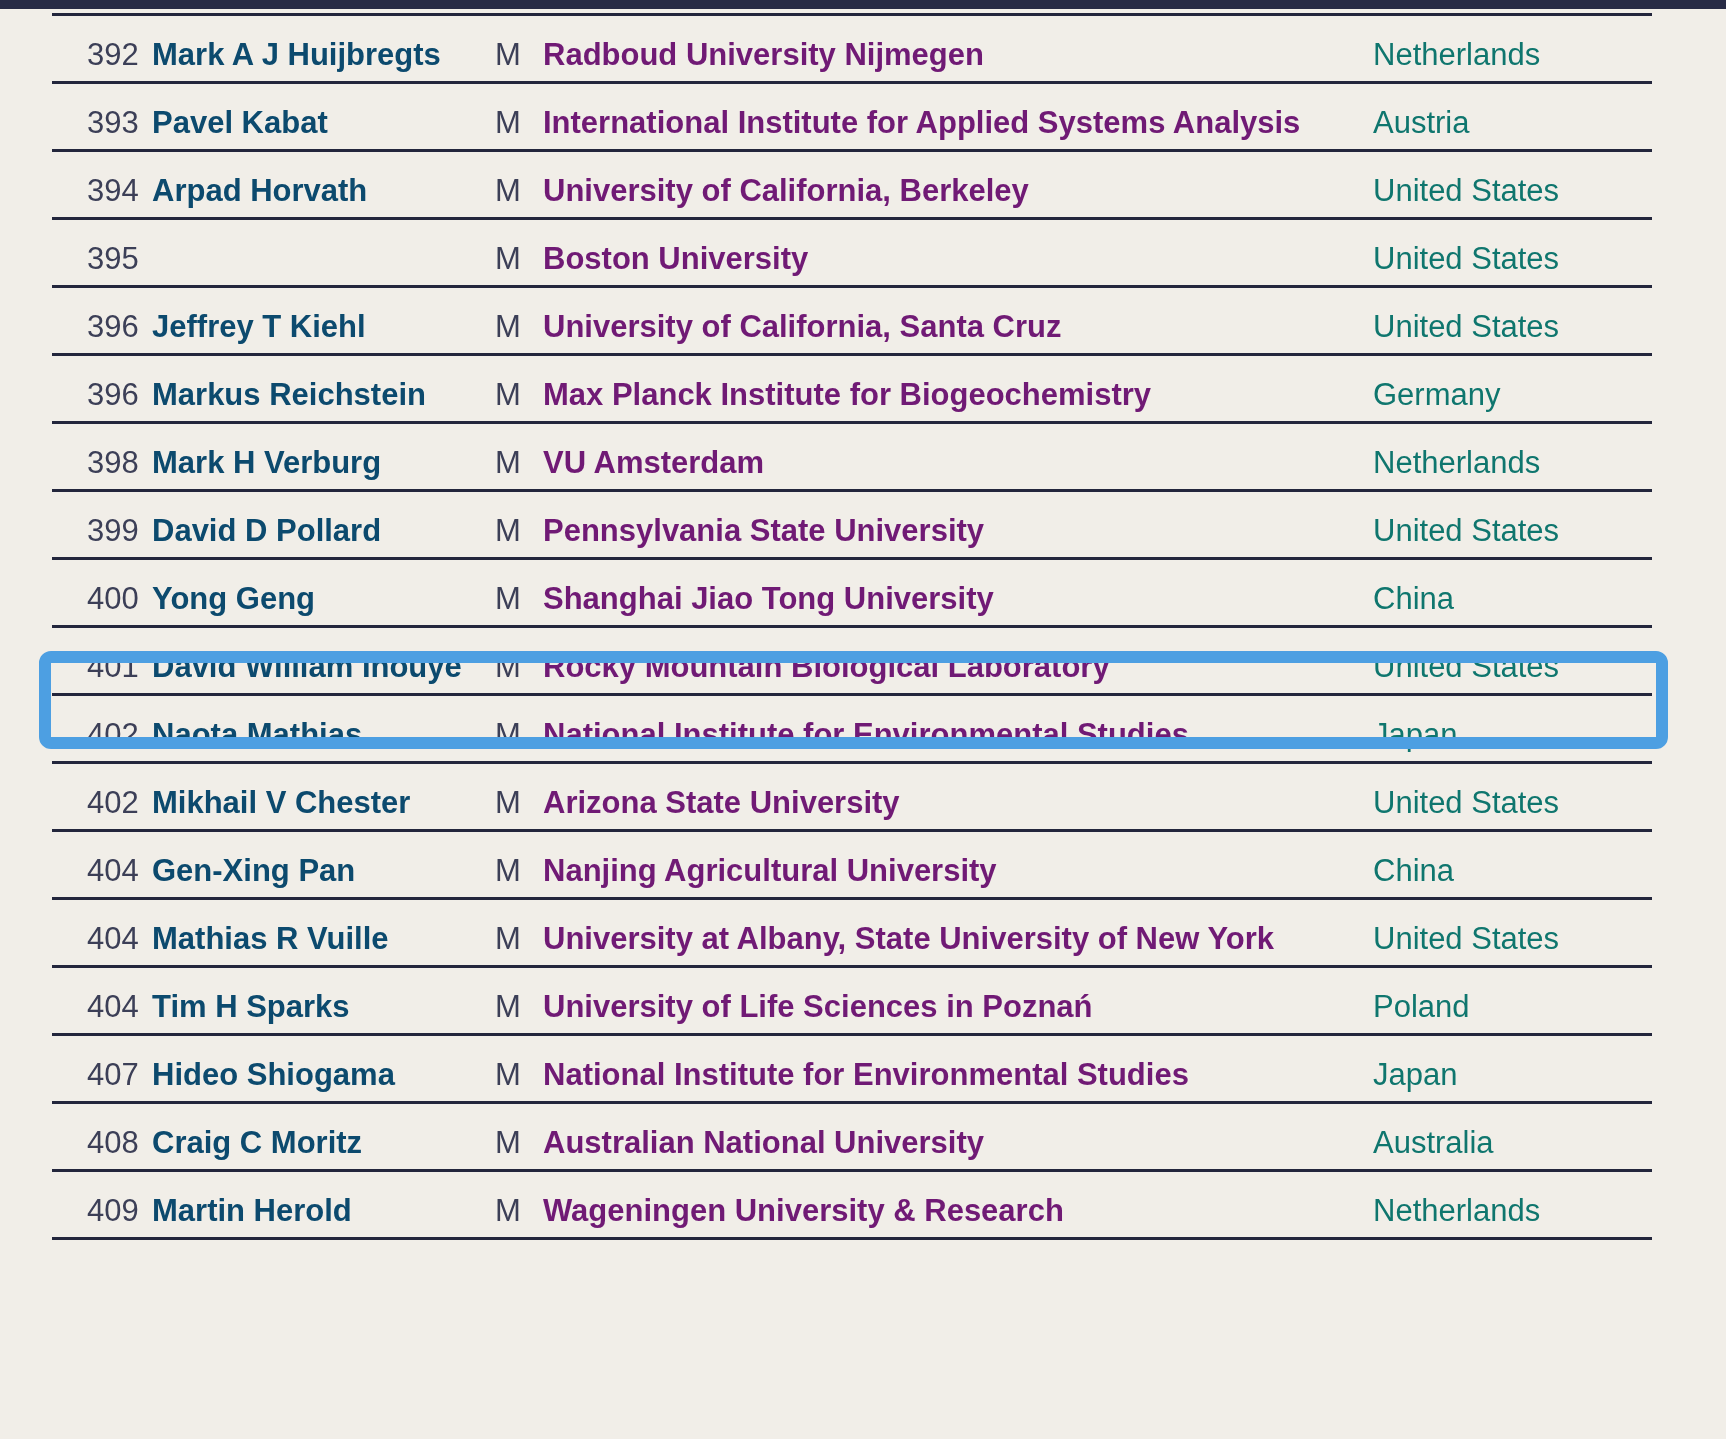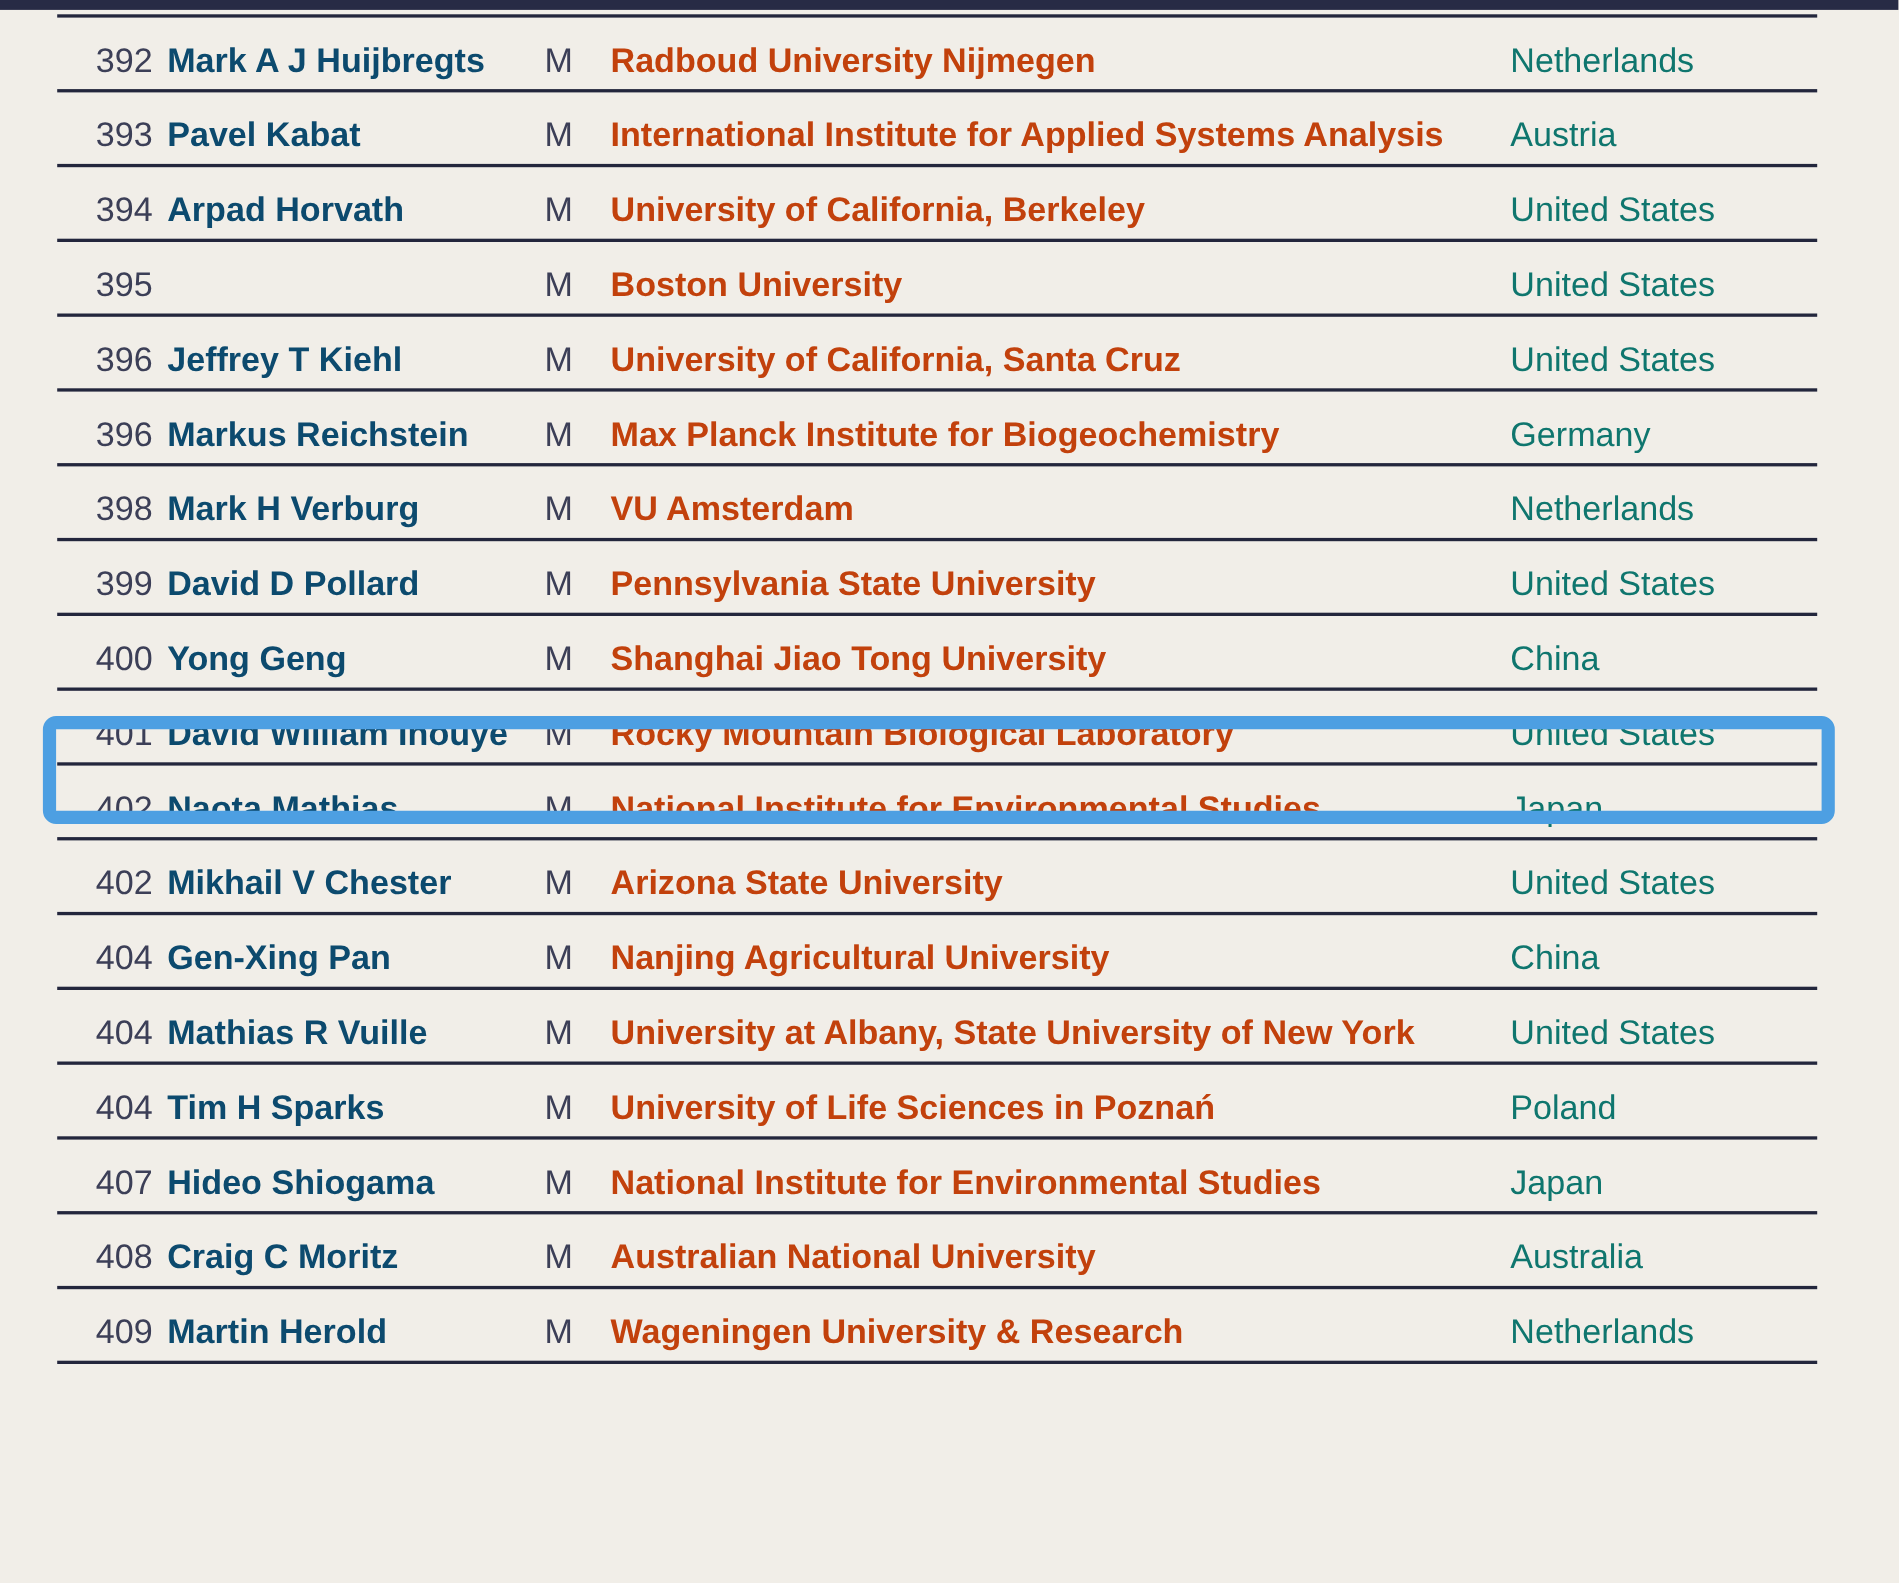--- a/index.html
+++ b/index.html
@@ -52,23 +52,23 @@
     left: 100px;
     font-weight: 700;
     color: #0c4a6e;
   }
   .cell.gender {
     left: 443px;
     font-weight: 400;
     color: #3c3f57;
   }
   .cell.institution {
-    left: 503px;
+    left: 491px;
     font-weight: 700;
-    color: #c2410c;
+    color: #701a75;
   }
   .cell.country {
     left: 1321px;
     font-weight: 400;
     color: #0f766e;
   }
   .highlight-box {
     position: absolute;
     left: 39px;
     top: 651px;

